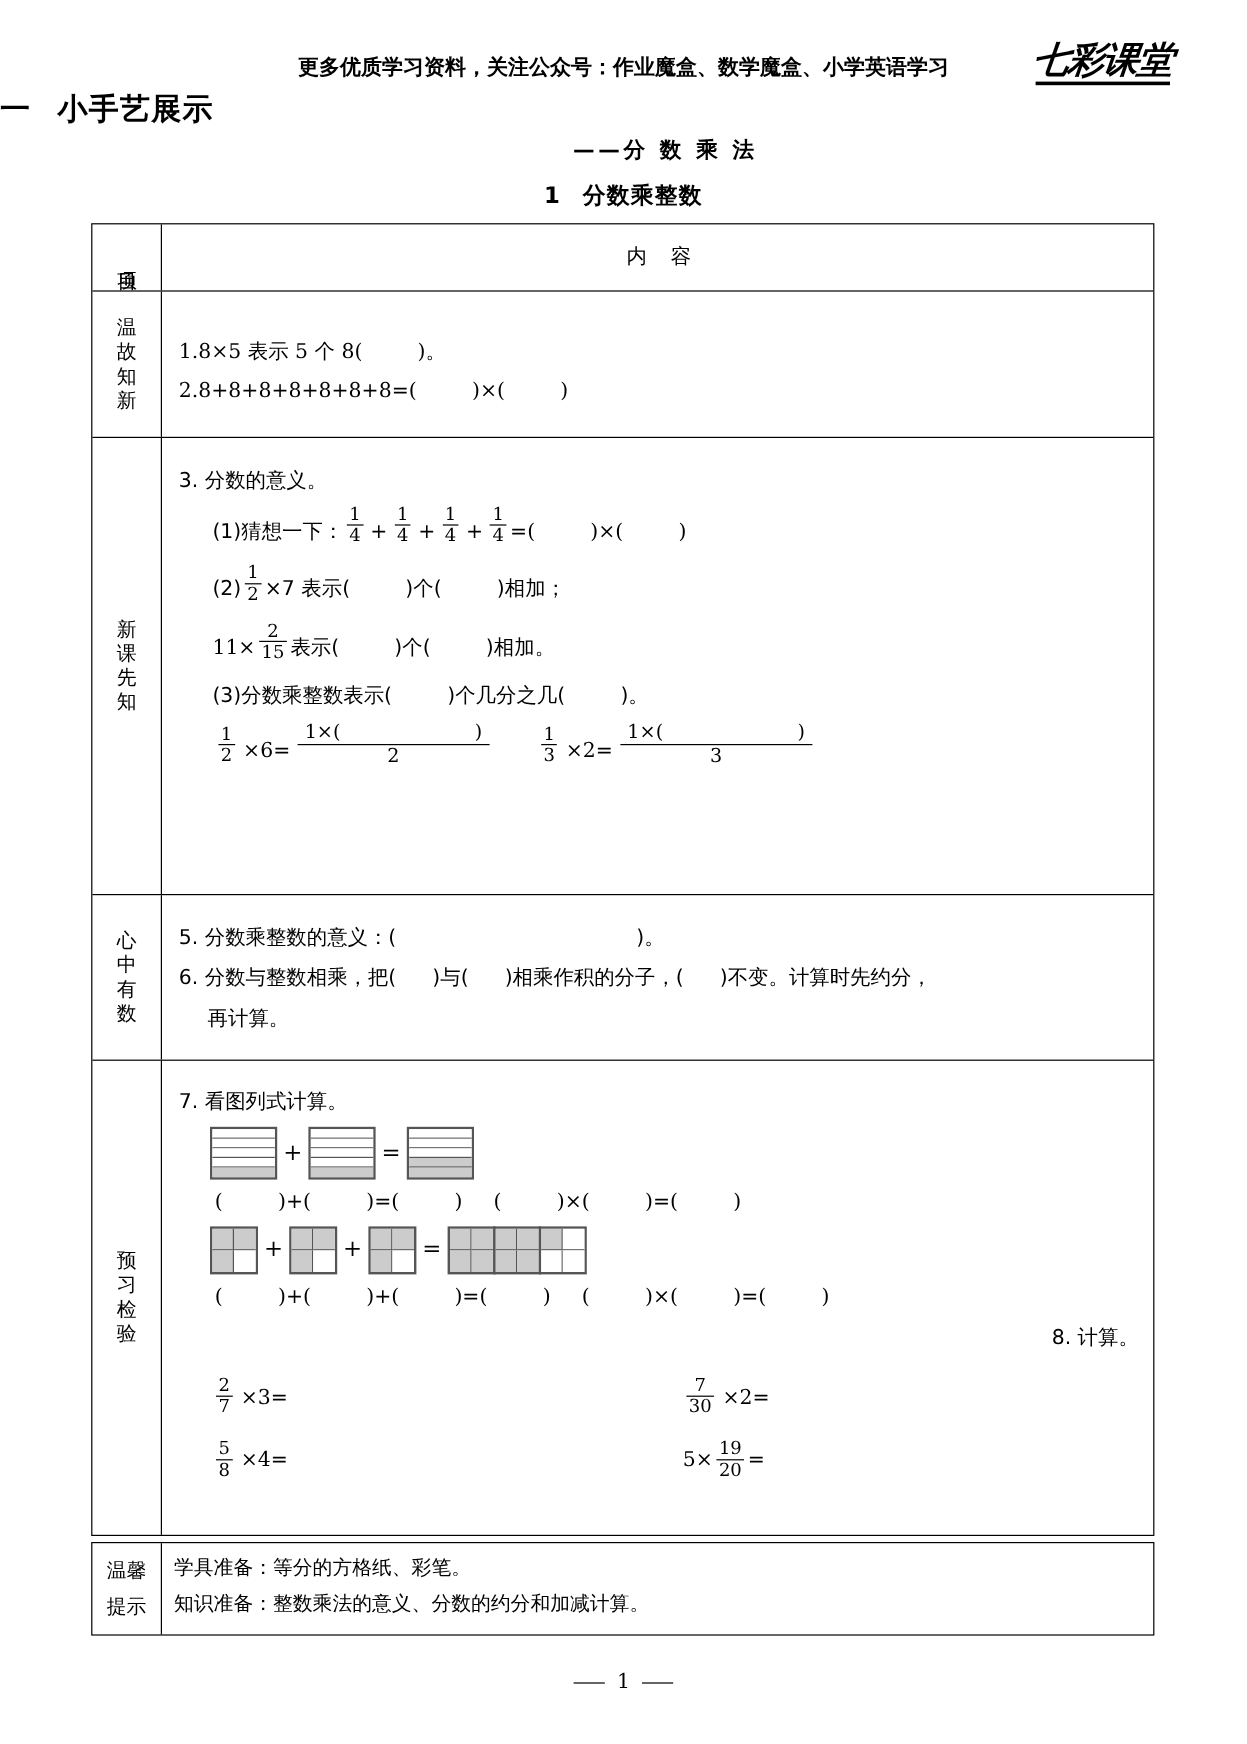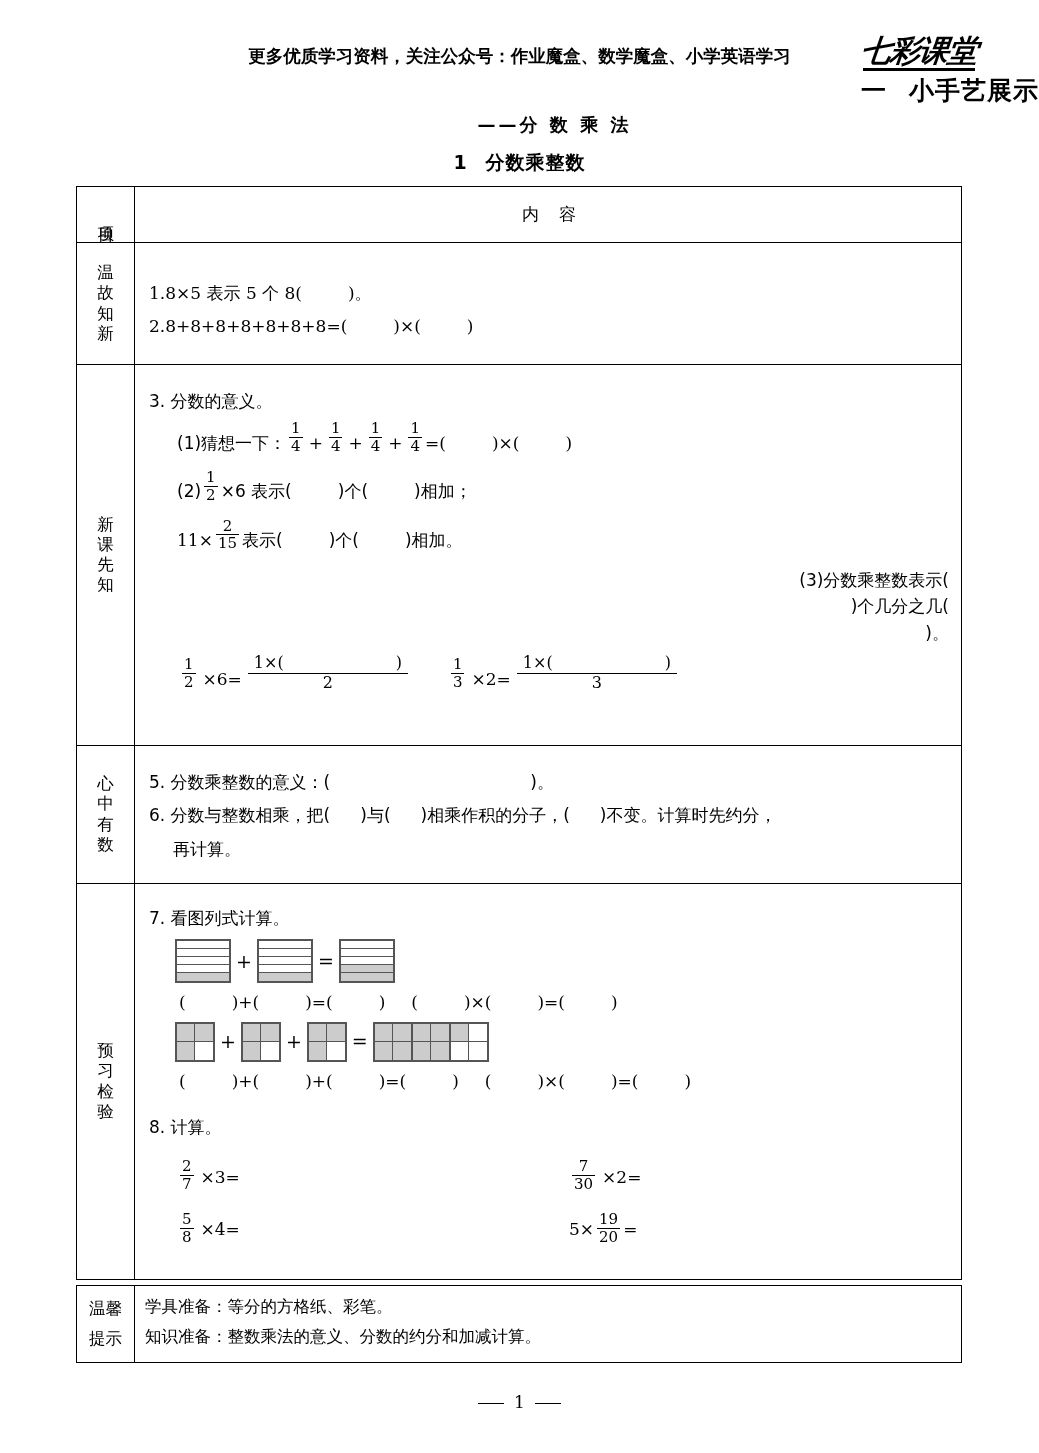--- a/index.html
+++ b/index.html
@@ -61,21 +61,21 @@
     height: 3px;
     background: #000;
     margin: 2px auto 0 auto;
   }
 
   .title-1 {
     position: absolute;
     top: 74px;
     left: 0;
     width: 1039px;
-    text-align: right;
+    text-align: left;
     font-family: "DejaVu Sans", "Liberation Sans", sans-serif;
     font-size: 25px;
     font-weight: bold;
     letter-spacing: 1px;
   }
   .title-1 .num { margin-right: 22px; }
 
   .title-2 {
     position: absolute;
     top: 113px;
@@ -395,41 +395,41 @@
             <span class="blank-m"></span>
             <span class="num-t">)</span>
         </div>
 
         <div class="ln line indent1" style="margin-top:14px;">
           <span class="cn">(2)</span>
           <span class="frac">
               <span class="nm">1</span>
               <span class="dn">2</span>
             </span>
-          <span class="cn">×6 表示(</span>
+          <span class="cn">×7 表示(</span>
             <span class="blank-m"></span>
             <span class="cn">)个(</span>
             <span class="blank-m"></span>
             <span class="cn">)相加；</span>
         </div>
 
         <div class="ln line indent1" style="margin-top:14px;">
           <span class="num-t">11×</span>
           <span class="frac">
               <span class="nm">2</span>
               <span class="dn">15</span>
             </span>
           <span class="cn">表示(</span>
             <span class="blank-m"></span>
             <span class="cn">)个(</span>
             <span class="blank-m"></span>
             <span class="cn">)相加。</span>
         </div>
 
-        <div class="ln line indent1" style="margin-top:14px;flex-direction:column;">
+        <div class="ln line indent1" style="margin-top:14px;">
           <span class="cn">(3)分数乘整数表示(</span>
             <span class="blank-m"></span>
             <span class="cn">)个几分之几(</span>
             <span class="blank-m"></span>
             <span class="cn">)。</span>
         </div>
 
 
         <div class="ln line indent2" style="margin-top:8px;">
           <span class="frac">
@@ -568,21 +568,21 @@
               <div class="c"></div>
                 <div class="c"></div>
             </div>
           </div>
         </div>
 
         <div class="answers-row">
           <span>(</span><span class="blank-m"></span><span>)+(</span><span class="blank-m"></span><span>)+(</span><span class="blank-m"></span><span>)=(</span><span class="blank-m"></span><span>)</span><span class="gap2"></span><span>(</span><span class="blank-m"></span><span>)×(</span><span class="blank-m"></span><span>)=(</span><span class="blank-m"></span><span>)</span>
         </div>
 
-        <div class="ln cn" style="margin-top:20px;">8. 计算。</div>
+        <div class="ln cn" style="margin-top:8px;text-align:right;">8. 计算。</div>
 
         <div class="calc-grid">
           <div class="calc-col">
             <div class="calc-item">
               <span class="frac">
                   <span class="nm">2</span>
                   <span class="dn">7</span>
                 </span>
               <span class="num-t" style="margin-left:4px;">×3=</span>
             </div>

